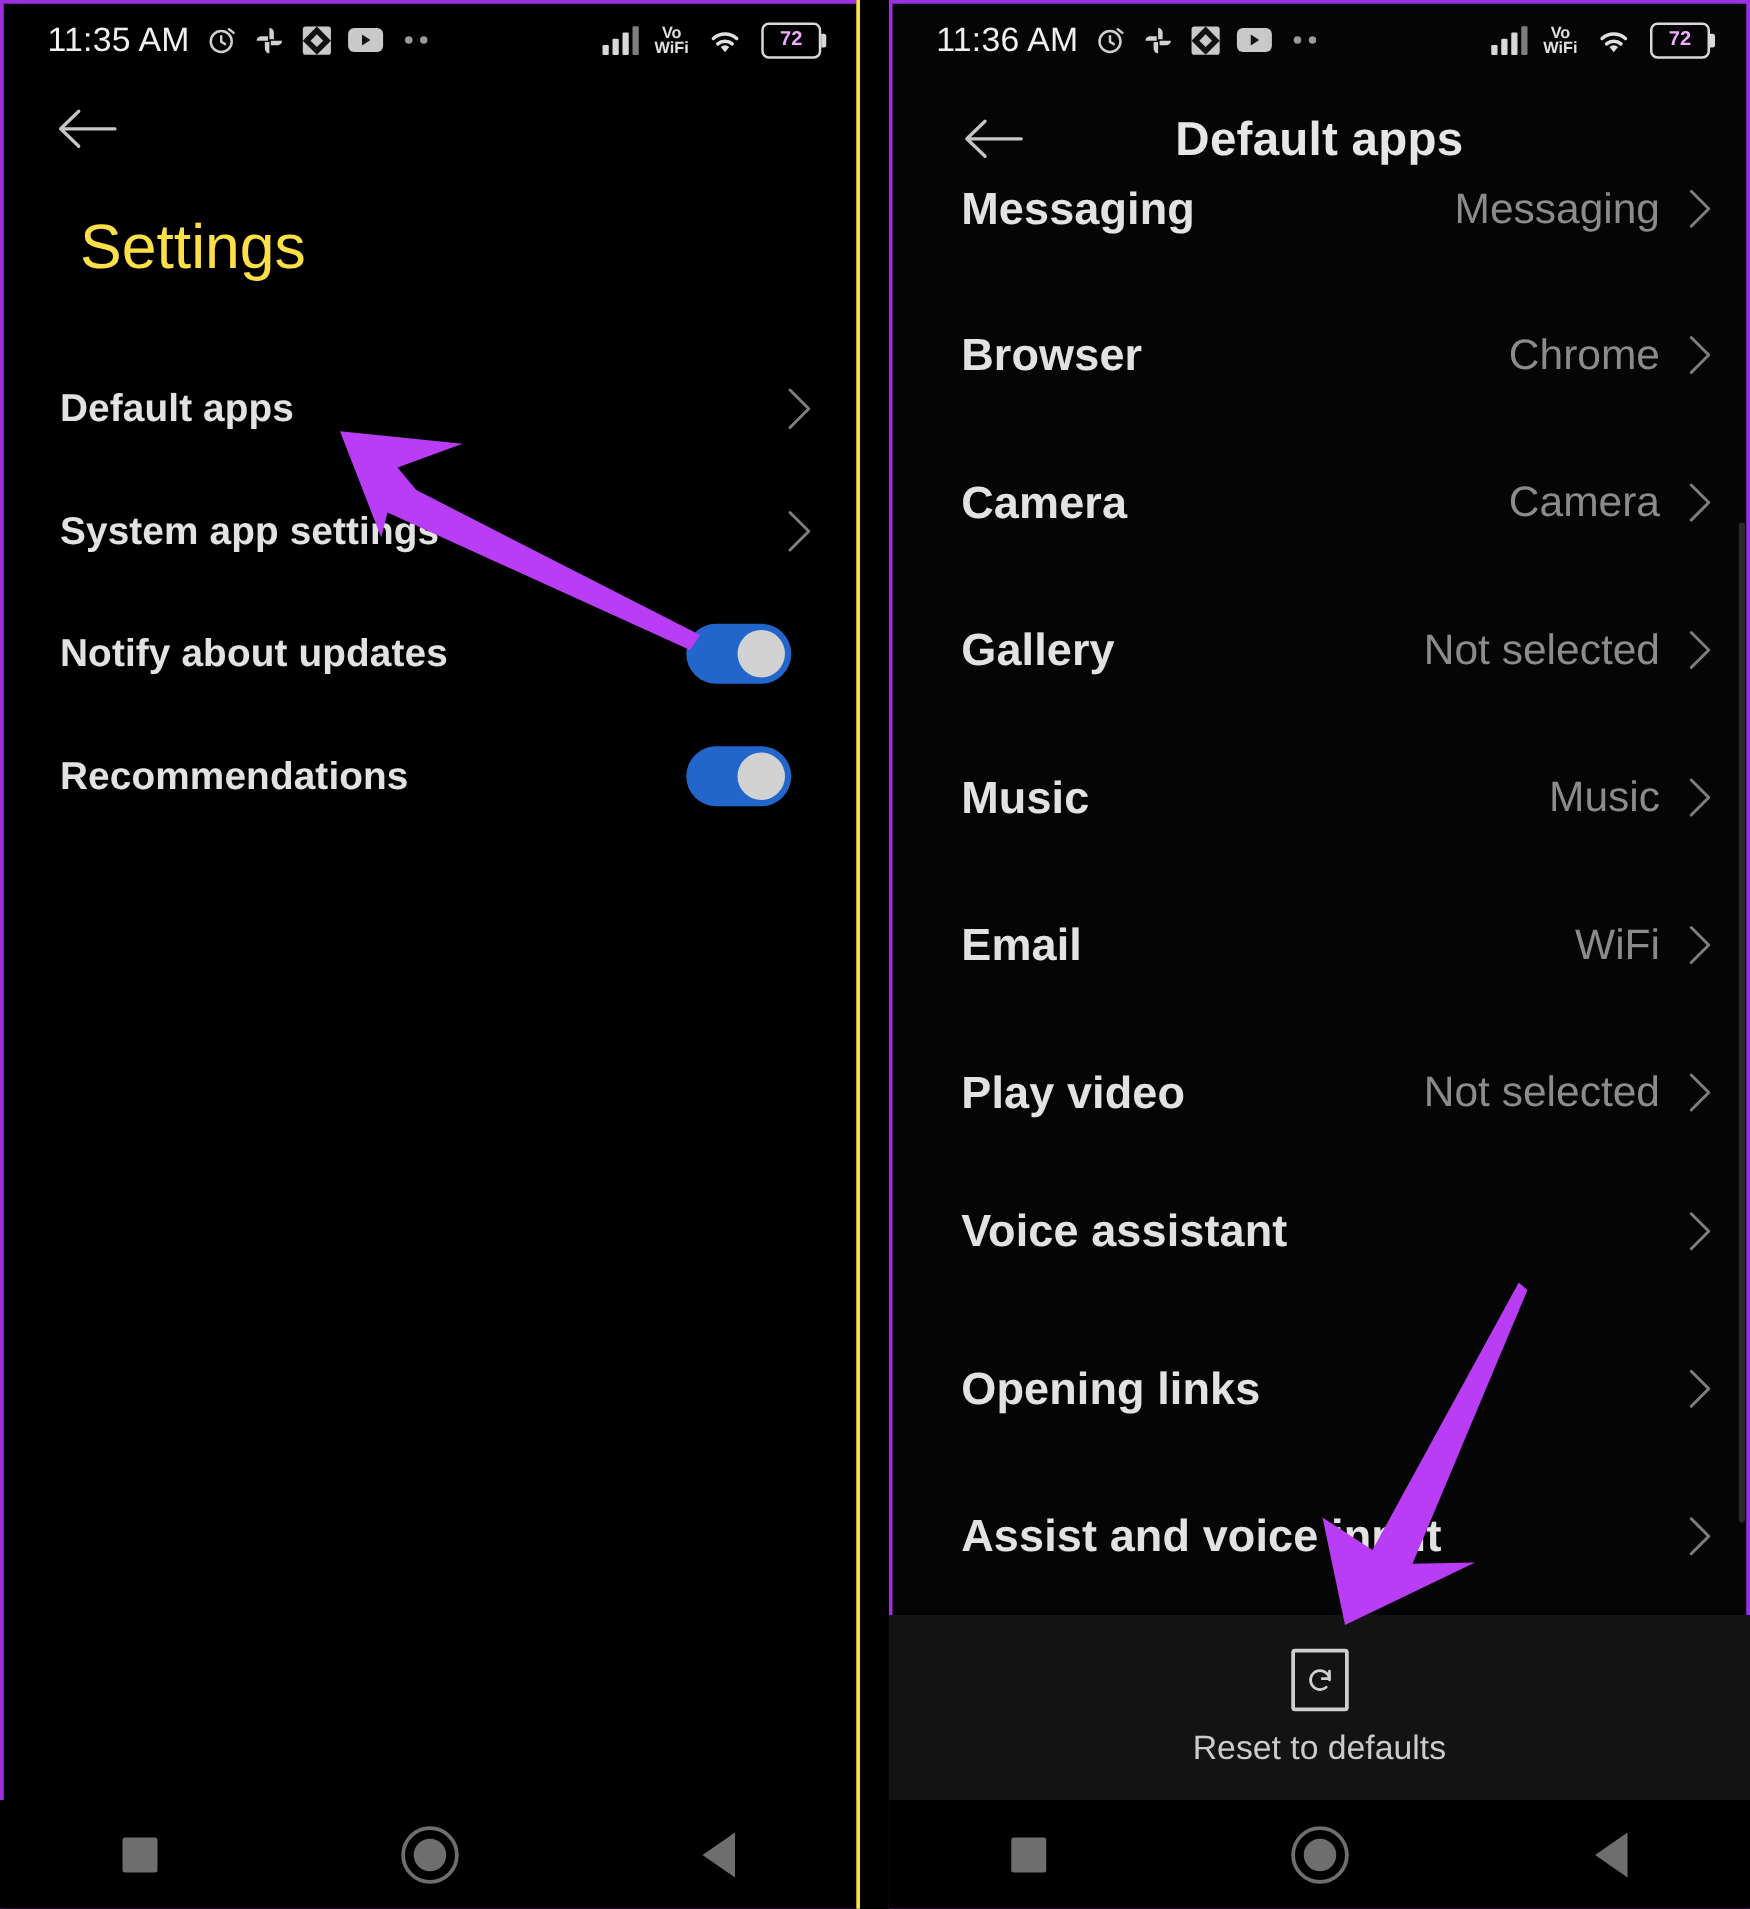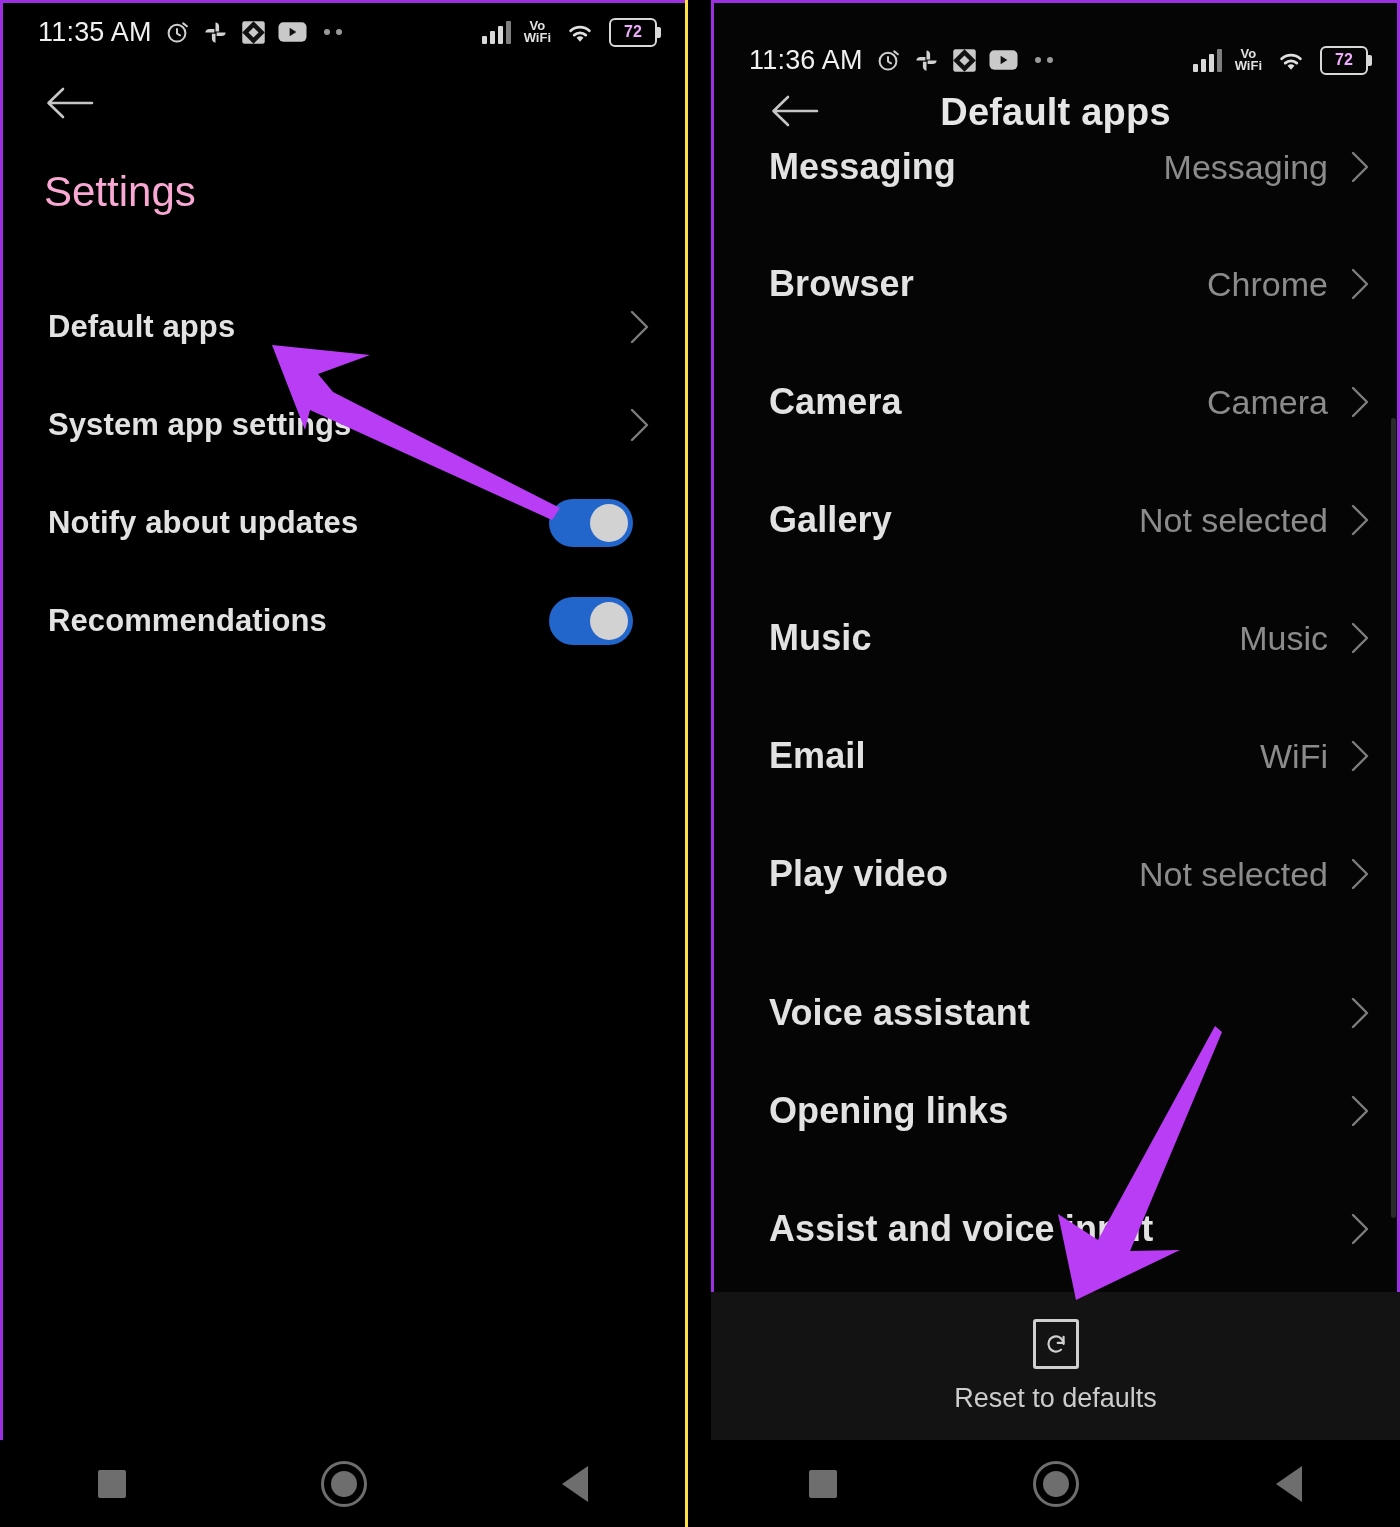--- a/index.html
+++ b/index.html
@@ -59,22 +59,23 @@
     background:#d8d8d8;border-radius:0 2px 2px 0;
   }
   .battery b{font-size:16px;font-weight:700;color:#f0abfc;line-height:1;}
 
   
   .back-arrow{position:absolute;cursor:pointer;}
   .back-arrow svg{display:block;}
 
   .big-title{
     position:absolute;
-    font-size:42px;font-weight:300;color:#f9a8d4;letter-spacing:0px;
+    font-size:50px;font-weight:300;color:#fde047;letter-spacing:0px;
     white-space:nowrap;
+    margin-left:20px;
   }
 
   .row{
     position:absolute;left:0;width:100%;box-sizing:border-box;
     display:flex;align-items:center;
   }
   .row-label{font-size:31px;color:#e2e2e2;font-weight:600;letter-spacing:.1px;}
   .row-right{margin-left:auto;display:flex;align-items:center;gap:22px;}
   .row-value{font-size:30px;color:#8b8b8b;font-weight:400;}
   .chev{display:block;}
@@ -257,21 +258,21 @@
       <span class="nav-back"></span>
     </div>
   </div>
 
   <div class="panel" id="panel-right">
     <div class="edge-top"></div>
     <div class="edge-bottom"></div>
     <div class="edge-line" style="left:0"></div>
     <div class="edge-line" style="left:686px"></div>
 
-    <div class="statusbar" style="padding:0 32px 0 38px;margin-top:28px;">
+    <div class="statusbar" style="padding:0 32px 0 38px;">
       <div class="sb-left">
         <span class="sb-time">11:36 AM</span>
         <span class="ic">
           <svg width="28" height="28" viewBox="0 0 24 24">
               <circle cx="12" cy="13" r="7.2" fill="none" stroke="#cfcfcf" stroke-width="1.7"></circle>
               <path d="M12 9.5v3.8l2.6 1.5" stroke="#cfcfcf" stroke-width="1.7" fill="none" stroke-linecap="round"></path>
               <path d="M17.3 4.6l3.2 2.5" stroke="#cfcfcf" stroke-width="1.7" stroke-linecap="round"></path>
             </svg>
         </span>
         <span class="ic">
@@ -396,21 +397,21 @@
     <div class="row" style="top:849px;height:50px;padding:0 28px 0 58px;">
       <span class="row-label" style="font-size:36px;">Play video</span>
       <span class="row-right">
         <span class="row-value" style="font-size:34px;">Not selected</span>
         <svg class="chev" width="22" height="34" viewBox="0 0 22 34">
             <path d="M3 3l14 14L3 31" stroke="#7d7d7d" stroke-width="2.4" fill="none" stroke-linecap="round" stroke-linejoin="round"></path>
           </svg>
       </span>
     </div>
 
-    <div class="row" style="top:988px;height:50px;padding:0 28px 0 58px;">
+    <div class="row" style="top:960px;height:50px;padding:0 28px 0 58px;">
       <span class="row-label" style="font-size:36px;">Voice assistant</span>
       <span class="row-right">
         <span class="row-value" style="font-size:34px;"></span>
         <svg class="chev" width="22" height="34" viewBox="0 0 22 34">
             <path d="M3 3l14 14L3 31" stroke="#7d7d7d" stroke-width="2.4" fill="none" stroke-linecap="round" stroke-linejoin="round"></path>
           </svg>
       </span>
     </div>
 
     <div class="row" style="top:1086px;height:50px;padding:0 28px 0 58px;">

